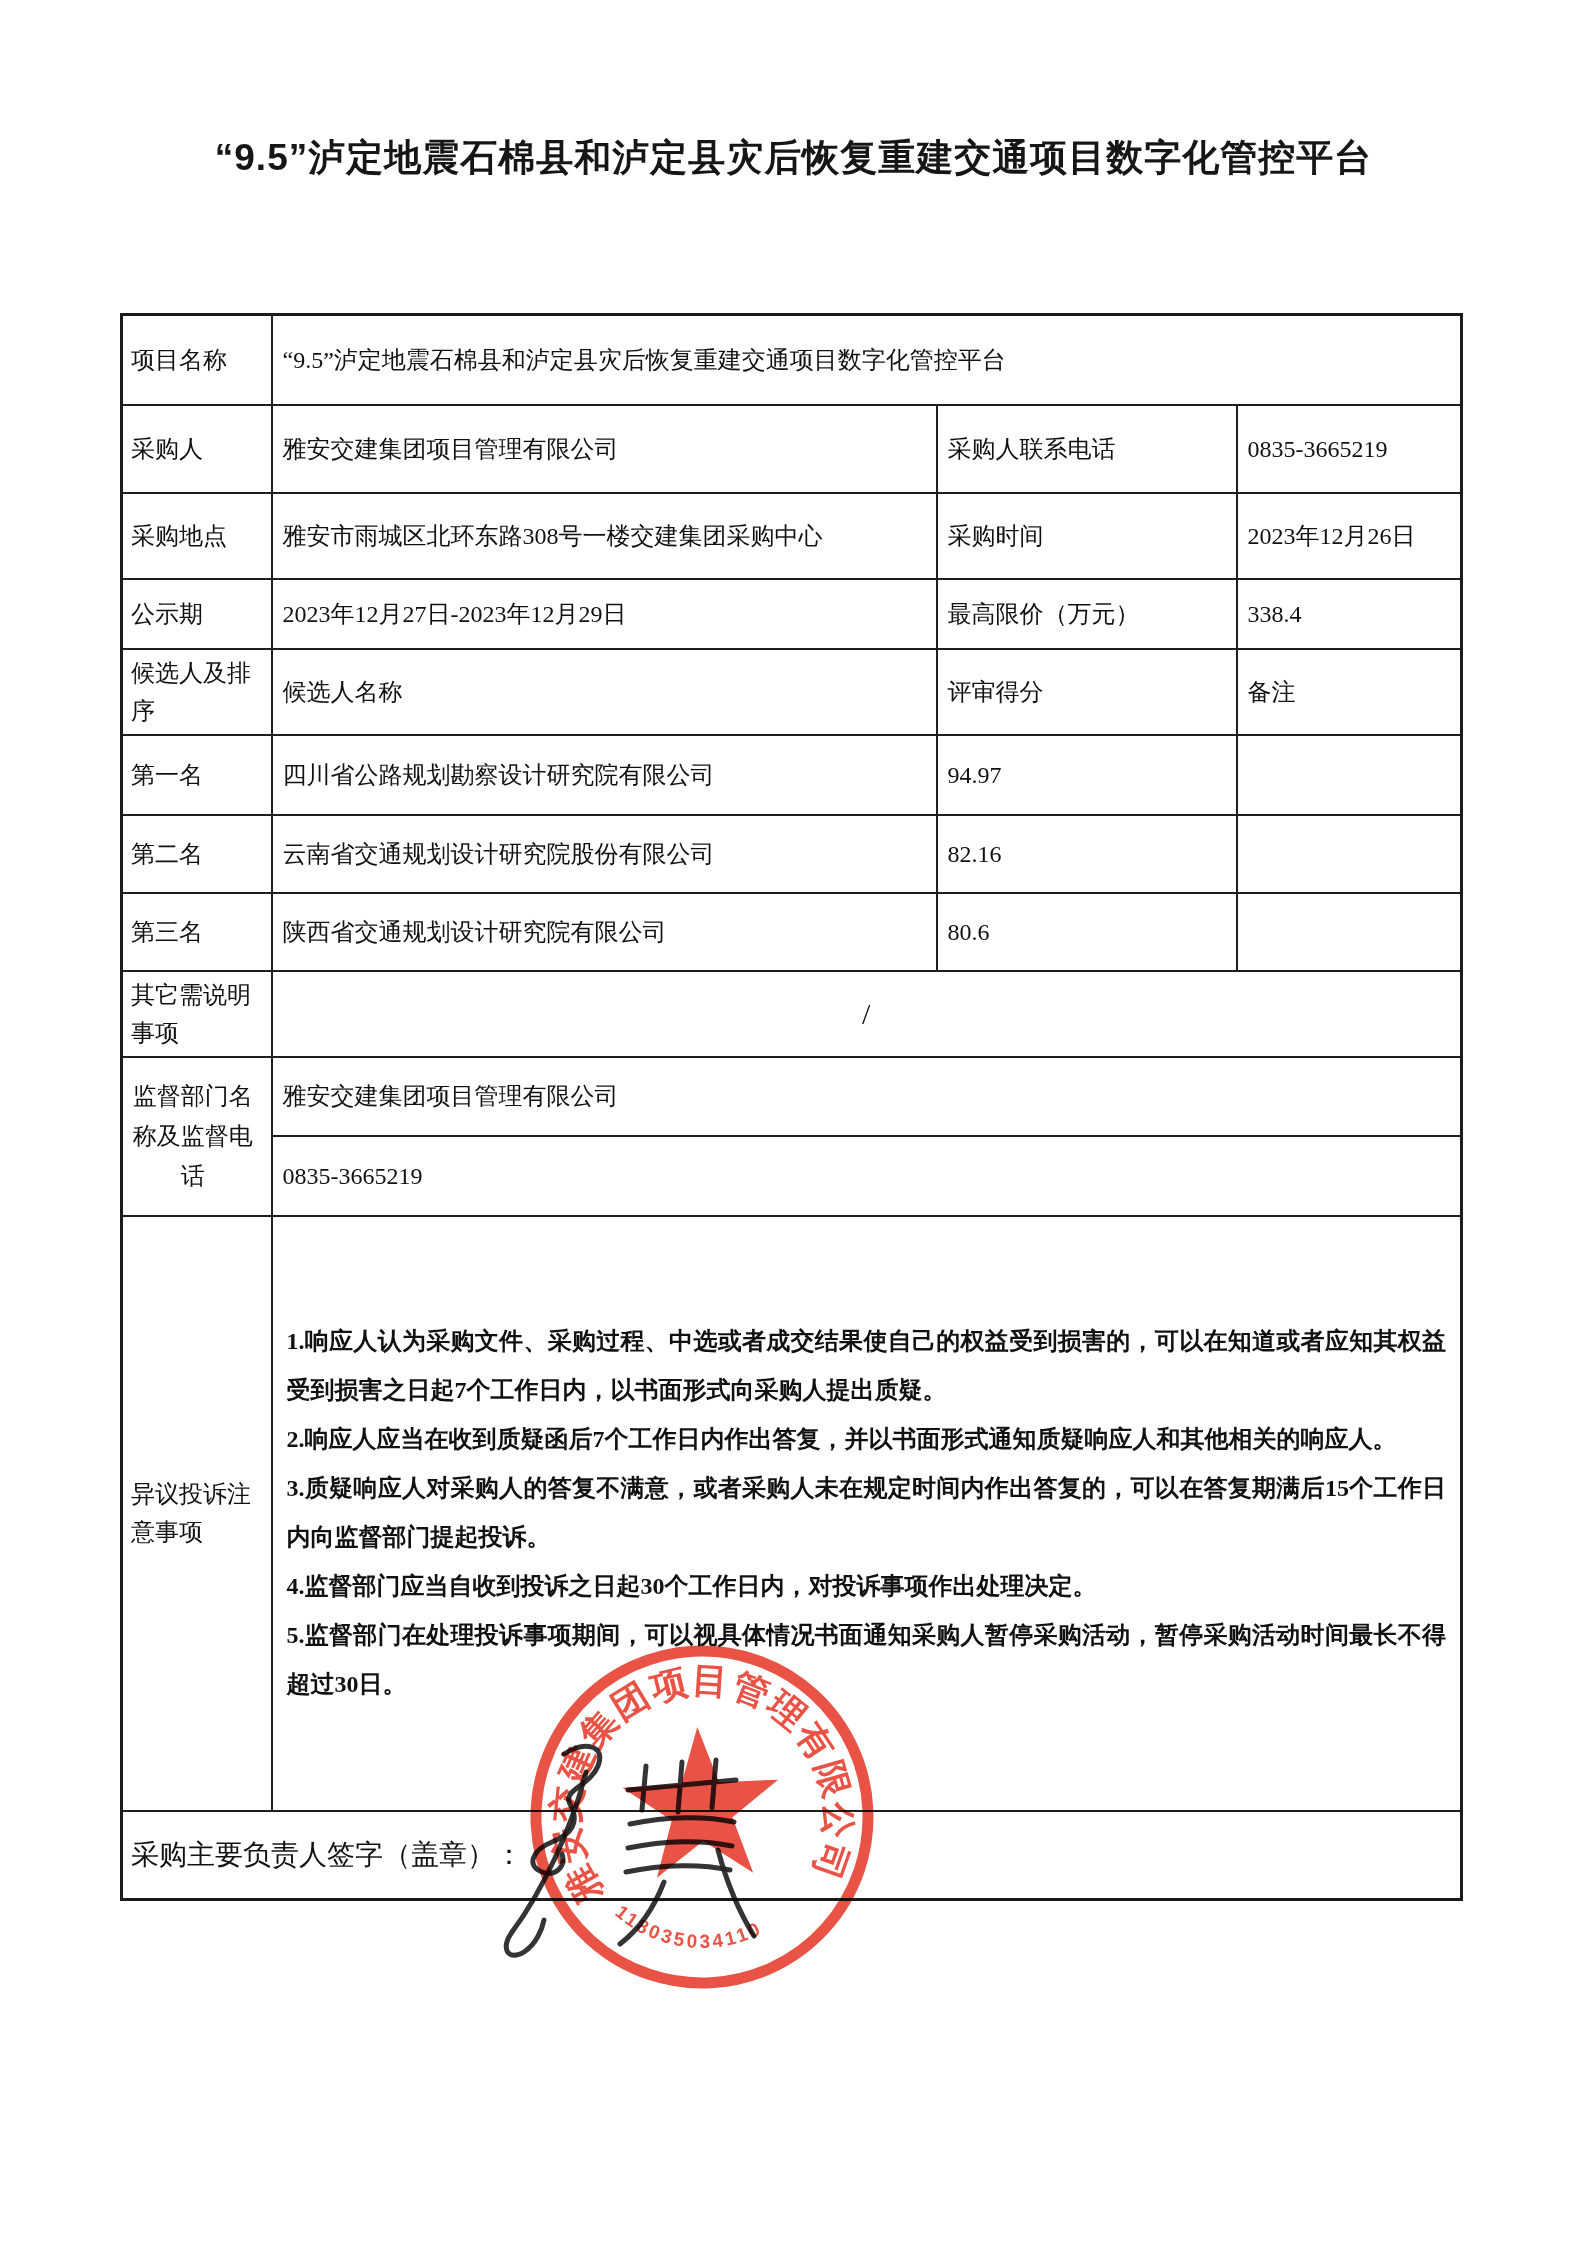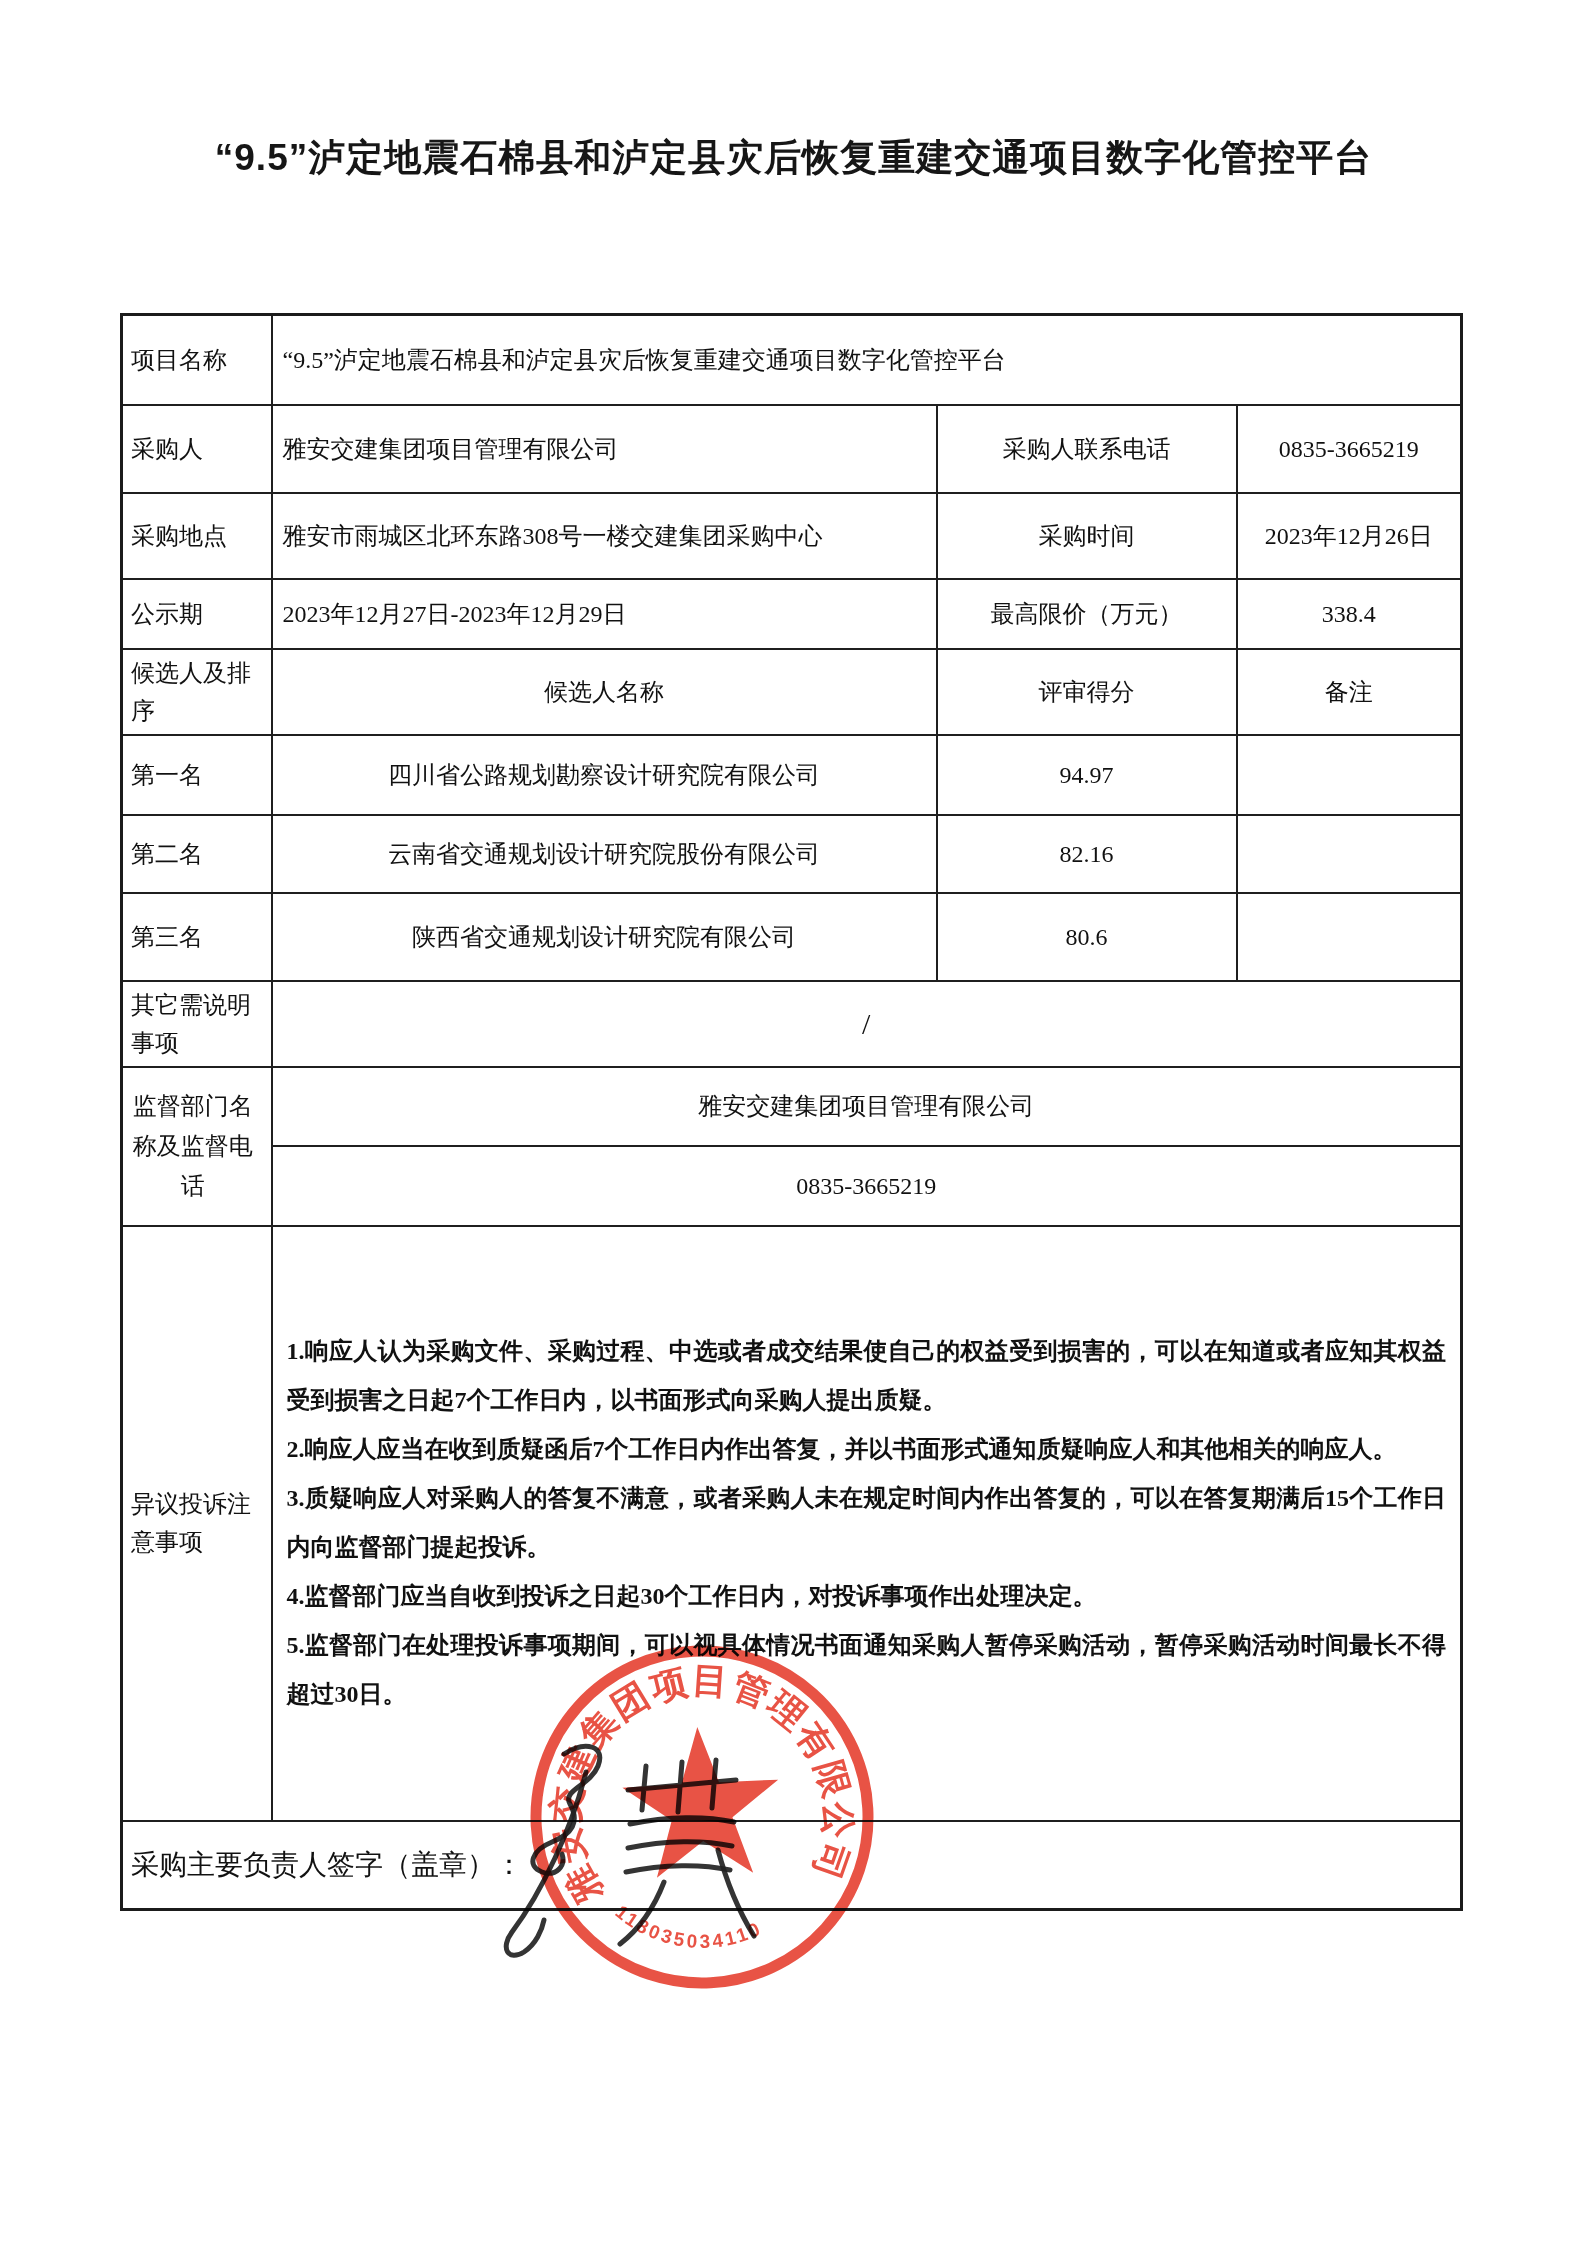--- a/index.html
+++ b/index.html
@@ -17,21 +17,21 @@
     border-collapse:collapse;table-layout:fixed;
     border:3px solid #1b1b1b;
   }
   td{
     border:2px solid #1f1f1f;font-size:24px;color:#111;
     padding:4px 10px;vertical-align:middle;line-height:40px;
     overflow:hidden;
   }
   td.lab{padding-left:8px;text-align:left;line-height:38px;}
   td.labc{text-align:center;padding-left:6px;padding-right:14px;line-height:40px;}
-  .c{text-align:center;}
+  .c{text-align:left;}
   .l{text-align:left;}
   td.addr{padding-right:38px;line-height:42px;}
   td.slash{text-align:center;font-size:30px;}
   td.notice{padding:10px 14px;font-weight:bold;}
   td.notice p{margin:0;line-height:49px;text-align:justify;}
   td.sigrow{padding-left:8px;font-size:28px;}
   .stamp{
     position:absolute;left:522px;top:1634px;width:360px;height:366px;
     mix-blend-mode:multiply;opacity:.9;transform:rotate(-3deg);
     pointer-events:none;
@@ -96,21 +96,21 @@
       <td class="c">四川省公路规划勘察设计研究院有限公司</td>
       <td class="c">94.97</td>
       <td class="c"></td>
     </tr>
     <tr style="height:78px">
       <td class="lab">第二名</td>
       <td class="c">云南省交通规划设计研究院股份有限公司</td>
       <td class="c">82.16</td>
       <td class="c"></td>
     </tr>
-    <tr style="height:88px">
+    <tr style="height:78px">
       <td class="lab">第三名</td>
       <td class="c">陕西省交通规划设计研究院有限公司</td>
       <td class="c">80.6</td>
       <td class="c"></td>
     </tr>
     <tr style="height:80px">
       <td class="lab">其它需说明事项</td>
       <td class="slash" colspan="3">/</td>
     </tr>
     <tr style="height:79px">

